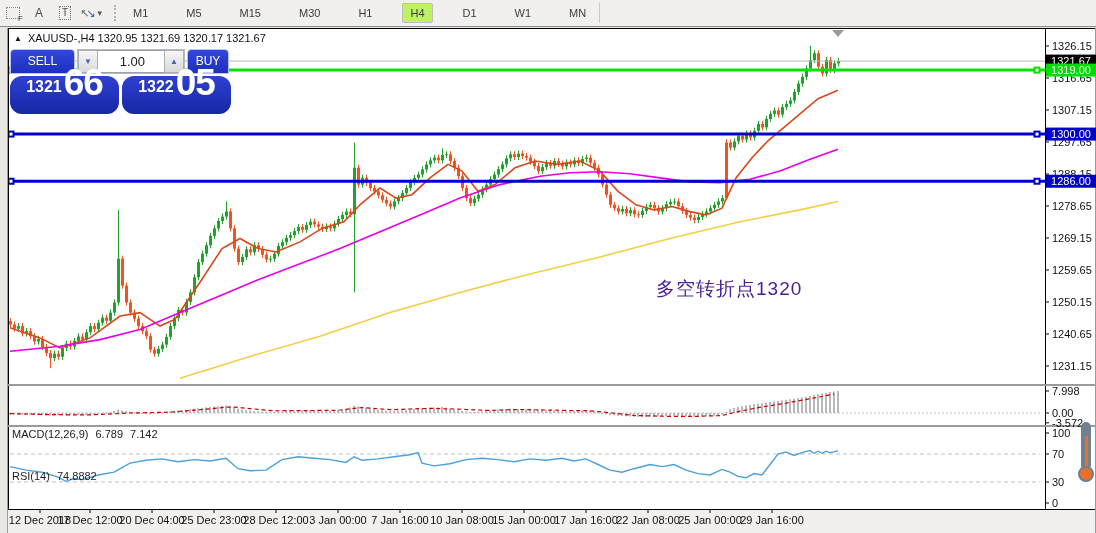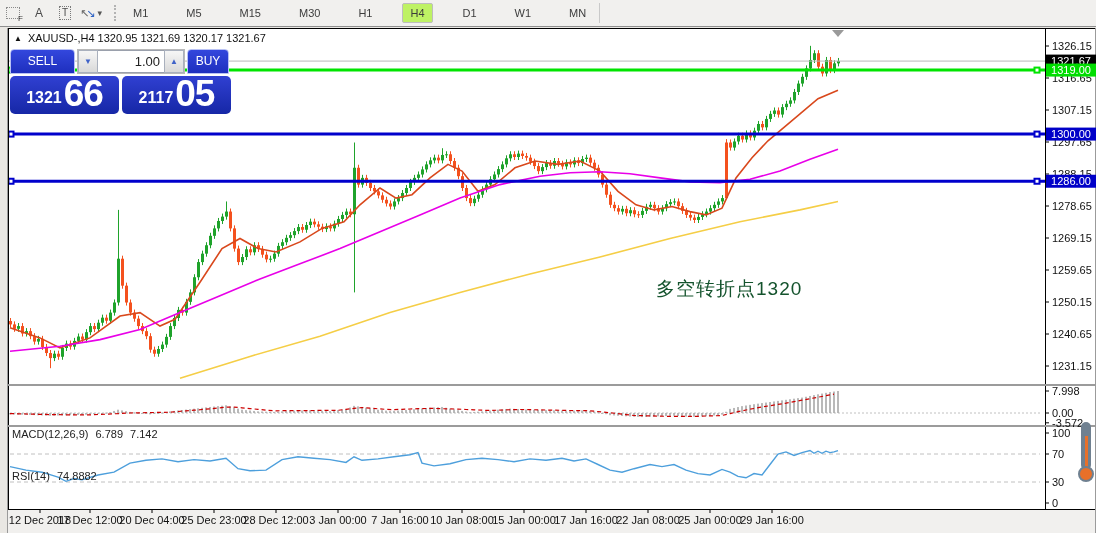--- a/index.html
+++ b/index.html
@@ -34,37 +34,37 @@
   #trade-panel { position:absolute; left:10px; top:49px; width:222px; height:65px; z-index:6; }
   .tp-top { position:absolute; left:0; top:0; height:25px; display:flex; }
   .tp-btn { height:25px; color:#fff; font-size:12px; text-align:center; line-height:23px;
     background:linear-gradient(#3347dd,#1e2fbe); border:1px solid #b9c2f5; border-radius:4px 4px 0 0; cursor:pointer; }
   #sell-btn { width:65px; }
   #buy-btn  { width:42px; border-radius:4px 4px 0 0; }
   .vol-wrap { display:flex; height:25px; border:1px solid #b9b9b9; background:#e7e7e7; }
   .spin-btn { width:20px; height:23px; background:linear-gradient(#f6f6f6,#d9d9d9); border:1px solid #a9b0bd;
     color:#3f62c8; font-size:8px; line-height:21px; text-align:center; cursor:pointer; }
   #vol-input { width:66px; height:23px; border:1px solid #9aa0ac; border-left:none; border-right:none;
-    text-align:right; font-size:13px; padding-right:4px; color:#222; background:#fff; }
+    text-align:right; font-size:13px; padding-right:19px; color:#222; background:#fff; }
   .tp-price { position:absolute; top:27px; width:109px; height:38px; color:#fff;
-    background:linear-gradient(#3040d2,#1627a6); border-radius:5px; display:flex; align-items:flex-end;
-    justify-content:center; padding-bottom:3px; cursor:pointer; }
+    background:linear-gradient(#3040d2,#1627a6); border-radius:12px; display:flex; align-items:flex-end;
+    justify-content:center; padding-bottom:14px; cursor:pointer; }
   #sell-price { left:0; }
   #buy-price { left:112px; }
   .tp-small { font-size:16px; font-weight:bold; line-height:26px; margin-right:2px; }
   .tp-big { font-size:37px; font-weight:700; line-height:34px; letter-spacing:-1px; }
 
   
   .pane-label { position:absolute; font-size:11px; color:#222; z-index:4; white-space:nowrap;margin-top:40px; }
   #macd-label { left:12px; top:388px; }
   #rsi-label { left:12px; top:430px; }
   .pane-label .val { margin-left:4px; }
 
   
-  #annotation { position:absolute; left:656px; top:276px; font-size:19px; color:#14532d; z-index:4;
+  #annotation { position:absolute; left:656px; top:276px; font-size:19px; color:#4c1d95; z-index:4;
     font-family:"Liberation Sans","DejaVu Sans",sans-serif; letter-spacing:1px; cursor:move; }
 
   
   #thermo { position:absolute; left:1076px; top:422px; width:20px; height:66px; z-index:7; }
   #thermo .tube { position:absolute; left:5px; top:0; width:10px; height:48px; background:#6f8090; border-radius:5px; }
   #thermo .mercury { position:absolute; left:9px; top:14px; width:3px; height:36px; background:#e8702a; }
   #thermo .bulb { position:absolute; left:2px; top:44px; width:16px; height:16px; border-radius:50%;
     background:#e8702a; border:2px solid #6f8090; }
 </style>
 </head>
@@ -862,21 +862,21 @@
         <div class="spin-btn">▲</div>
       </div>
       <div style="width:2px"></div>
       <div class="tp-btn" id="buy-btn">BUY</div>
     </div>
     <div class="tp-price" id="sell-price">
       <span class="tp-small">1321</span>
       <span class="tp-big">66</span>
     </div>
     <div class="tp-price" id="buy-price">
-      <span class="tp-small">2117</span>
+      <span class="tp-small">1322</span>
       <span class="tp-big">05</span>
     </div>
   </div>
 
   <div class="pane-label" id="macd-label">
     <span>MACD(12,26,9)</span>
     <span class="val">6.789</span>
     <span class="val">7.142</span>
   </div>
   <div class="pane-label" id="rsi-label">

